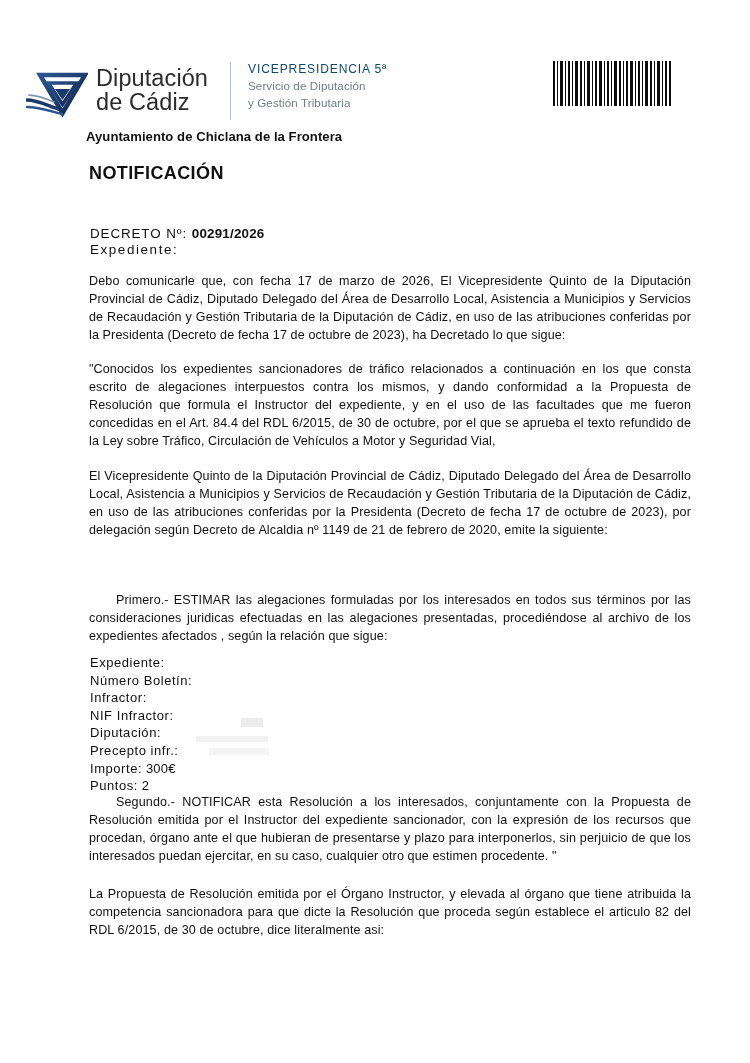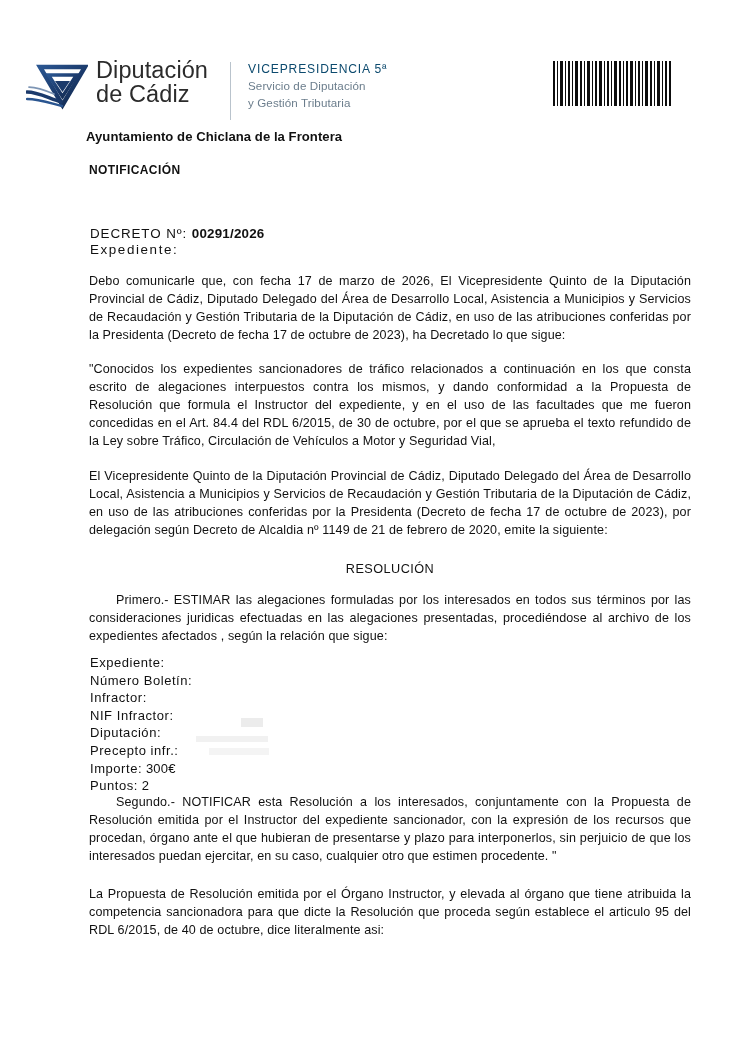--- a/index.html
+++ b/index.html
@@ -27,21 +27,21 @@
   .header {
     position: absolute;
     left: 26px;
     top: 58px;
     width: 700px;
     height: 92px;
   }
   .brand {
     position: absolute;
     left: 0;
-    top: 0;
+    top: 8px;
     display: flex;
     align-items: flex-start;
   }
   .logo-mark {
     width: 62px;
     height: 48px;
     margin-top: 5px;
     flex: 0 0 auto;
   }
   .logo-words {
@@ -101,21 +101,21 @@
     height: 47px;
     filter: blur(0.35px);
   }
   .barcode-wrap svg { display: block; }
 
   
   .notif-title {
     position: absolute;
     left: 89px;
     top: 163px;
-    font-size: 12px;
+    font-size: 18px;
     font-weight: bold;
     letter-spacing: 0.4px;
   }
 
   .decreto {
     position: absolute;
     left: 90px;
     top: 226px;
     font-size: 13.4px;
     letter-spacing: 0.9px;
@@ -276,36 +276,35 @@
 
   <div class="notif-title">NOTIFICACIÓN</div>
 
   <div class="decreto"><span>DECRETO Nº:</span> <b>00291/2026</b></div>
   <div class="expediente-top">Expediente:</div>
 
   <div class="body-block" id="p1">Debo comunicarle que, con fecha 17 de marzo de 2026, El Vicepresidente Quinto de la Diputación Provincial de Cádiz, Diputado Delegado del Área de Desarrollo Local, Asistencia a Municipios y Servicios de Recaudación y Gestión Tributaria de la Diputación de Cádiz, en uso de las atribuciones conferidas por la Presidenta (Decreto de fecha 17 de octubre de 2023), ha Decretado lo que sigue:</div>
   <div class="body-block" id="p2">"Conocidos los expedientes sancionadores de tráfico relacionados a continuación en los que consta escrito de alegaciones interpuestos contra los mismos, y dando conformidad a la Propuesta de Resolución que formula el Instructor del expediente, y en el uso de las facultades que me fueron concedidas en el Art. 84.4 del RDL 6/2015, de 30 de octubre, por el que se aprueba el texto refundido de la Ley sobre Tráfico, Circulación de Vehículos a Motor y Seguridad Vial,</div>
   <div class="body-block" id="p3">El Vicepresidente Quinto de la Diputación Provincial de Cádiz, Diputado Delegado del Área de Desarrollo Local, Asistencia a Municipios y Servicios de Recaudación y Gestión Tributaria de la Diputación de Cádiz, en uso de las atribuciones conferidas por la Presidenta (Decreto de fecha 17 de octubre de 2023), por delegación según Decreto de Alcaldia nº 1149 de 21 de febrero de 2020, emite la siguiente:</div>
 
-  <div class="resolucion-h">RESOLUCIÓN</div>
 
   <div class="body-block" id="p4"><b>Primero.- ESTIMAR</b><span> las alegaciones formuladas por los interesados en todos sus términos por las consideraciones juridicas efectuadas en las alegaciones presentadas, procediéndose al archivo de los expedientes afectados , según la relación que sigue:</span></div>
 
   <div class="fields">
       <div class="row"><span>Expediente:</span></div>
       <div class="row"><span>Número Boletín:</span></div>
       <div class="row"><span>Infractor:</span></div>
       <div class="row"><span>NIF Infractor:</span></div>
       <div class="row"><span>Diputación:</span></div>
       <div class="row"><span>Precepto infr.:</span></div>
       <div class="row"><span>Importe:</span><span class="val"> 300€</span></div>
       <div class="row"><span>Puntos:</span><span class="val"> 2</span></div>
     </div>
   <div class="smudge s1"></div>
   <div class="smudge s2"></div>
   <div class="smudge s3"></div>
 
   <div class="body-block" id="p5"><b>Segundo.-</b><span> NOTIFICAR esta Resolución a los interesados, conjuntamente con la Propuesta de Resolución emitida por el Instructor del expediente sancionador, con la expresión de los recursos que procedan, órgano ante el que hubieran de presentarse y plazo para interponerlos, sin perjuicio de que los interesados puedan ejercitar, en su caso, cualquier otro que estimen procedente. "</span></div>
 
-  <div class="body-block" id="p6">La Propuesta de Resolución emitida por el Órgano Instructor, y elevada al órgano que tiene atribuida la competencia sancionadora para que dicte la Resolución que proceda según establece el articulo 95 del RDL 6/2015, de 40 de octubre, dice literalmente asi:</div>
+  <div class="body-block" id="p6">La Propuesta de Resolución emitida por el Órgano Instructor, y elevada al órgano que tiene atribuida la competencia sancionadora para que dicte la Resolución que proceda según establece el articulo 82 del RDL 6/2015, de 30 de octubre, dice literalmente asi:</div>
 
 
 </div>
 
 </body></html>

